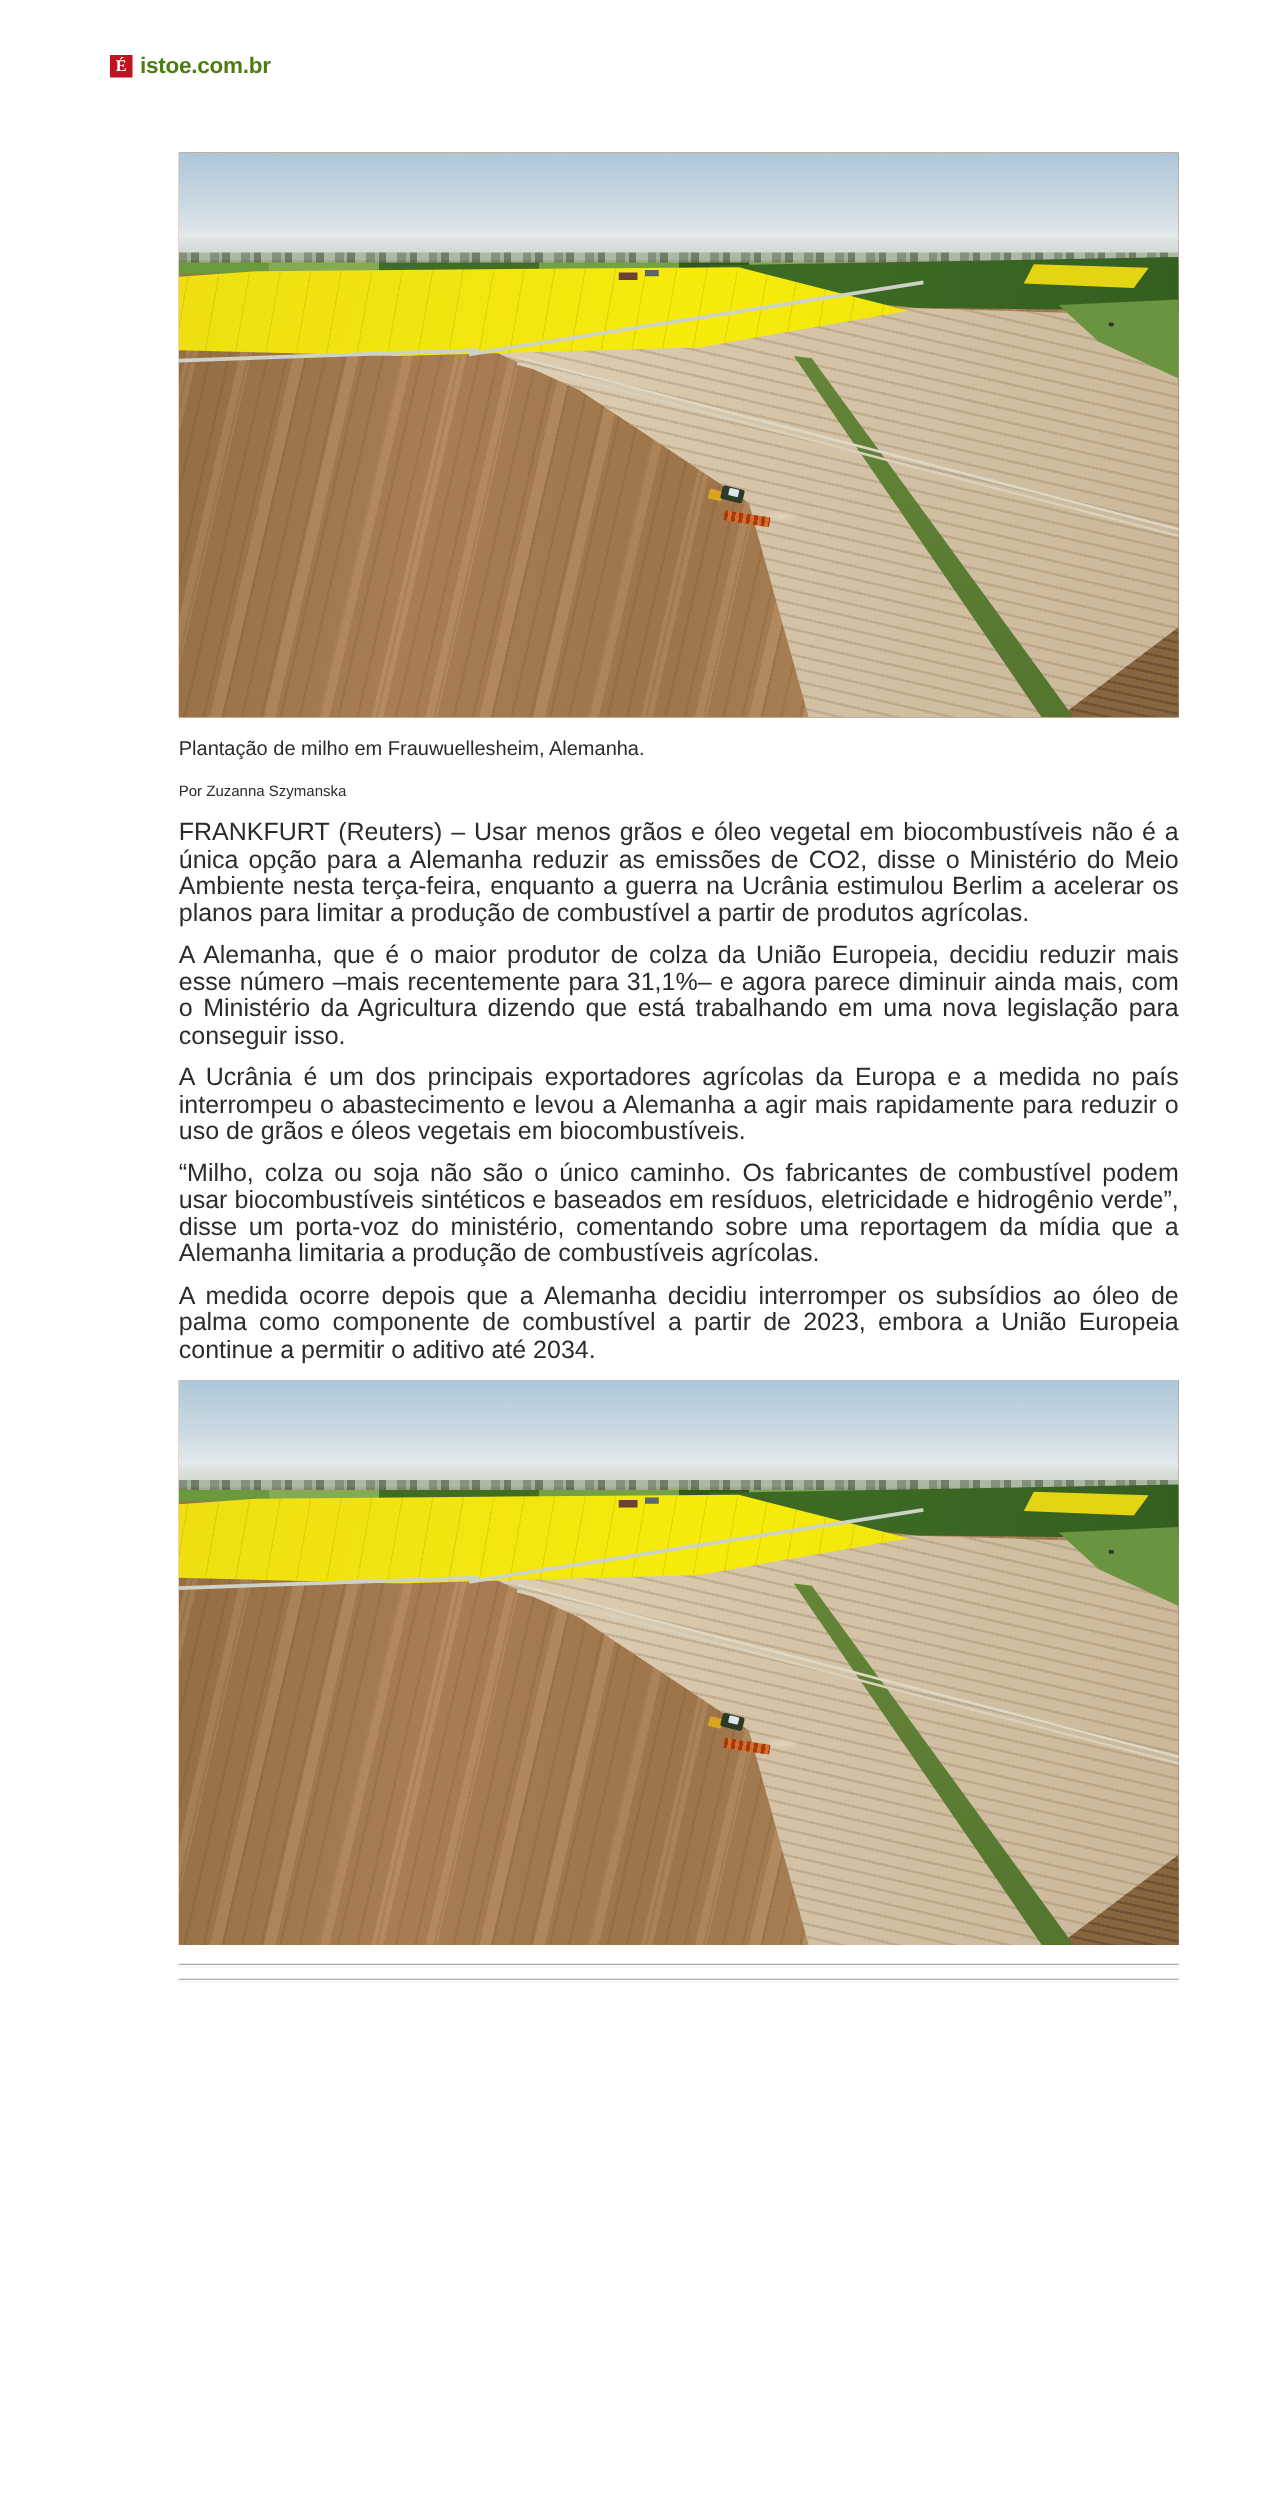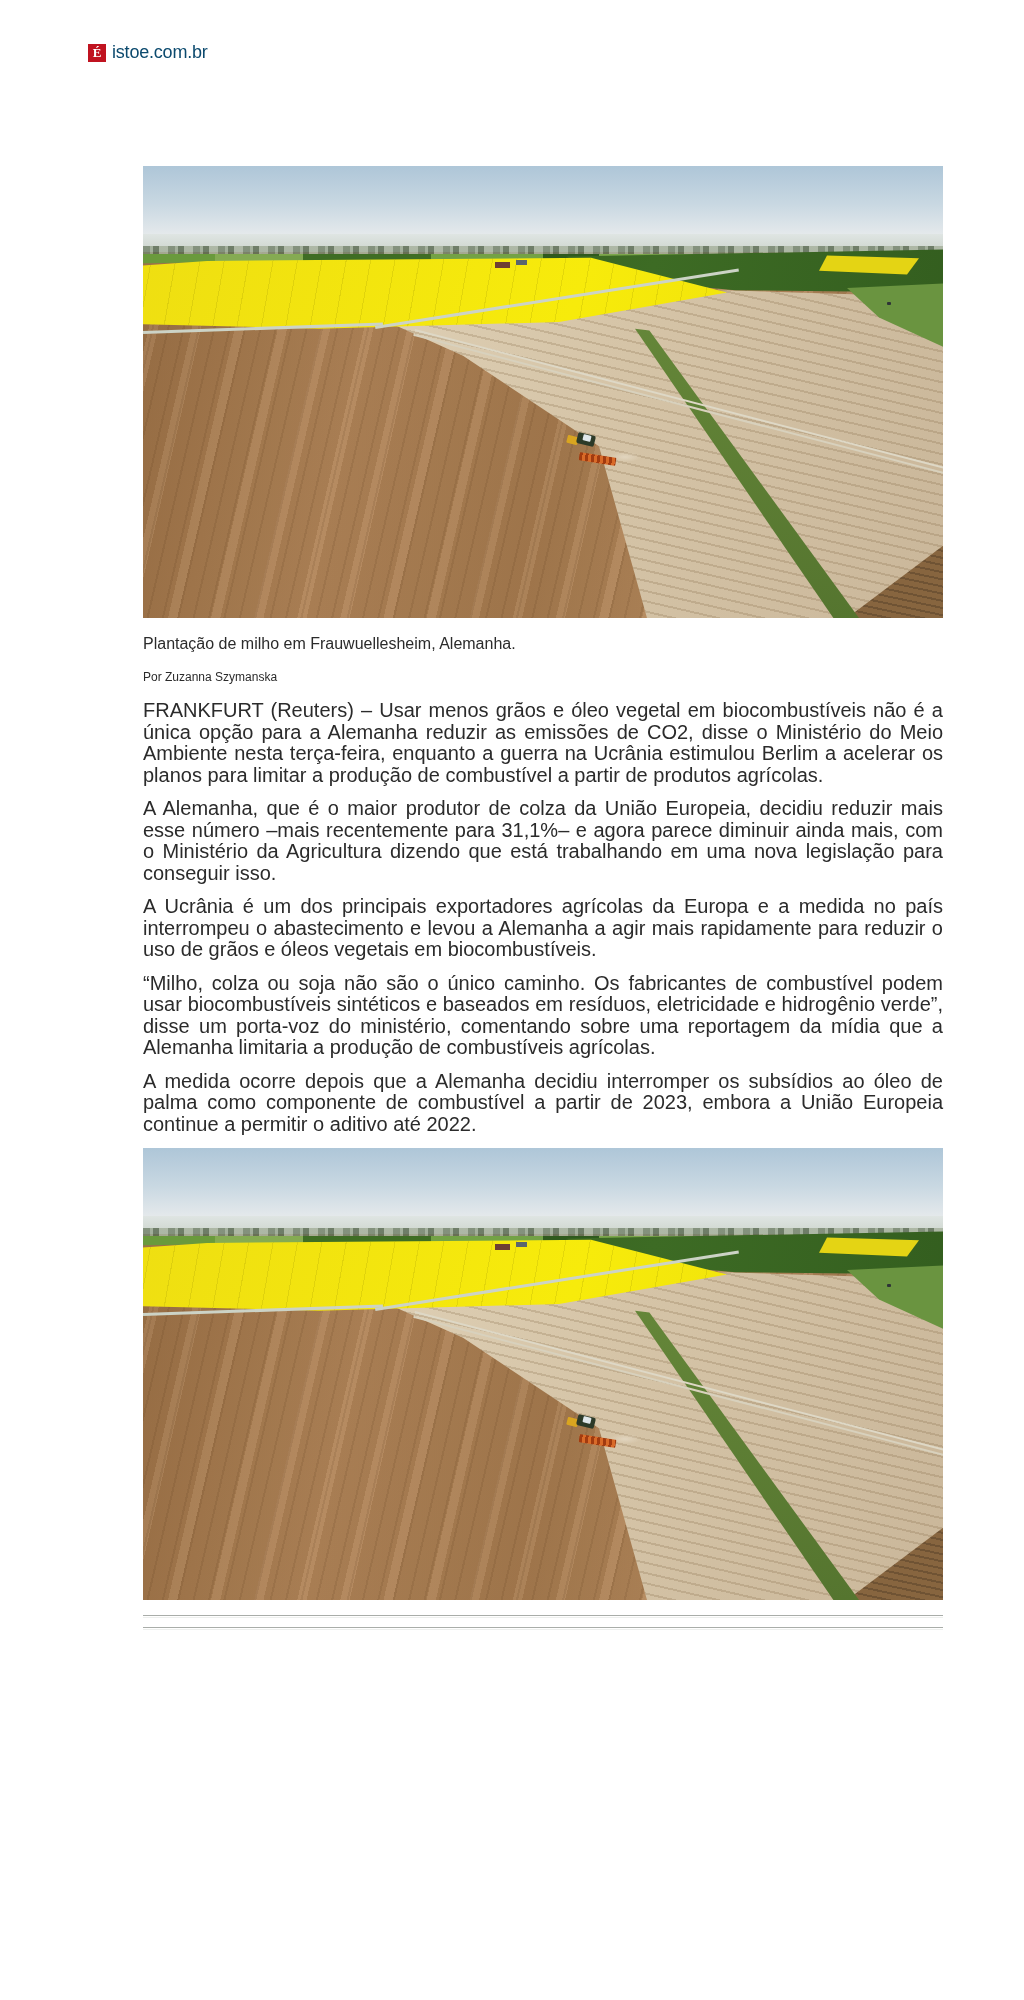--- a/index.html
+++ b/index.html
@@ -7,23 +7,23 @@
     width:1024px;height:2000px;position:relative;overflow:hidden;
     font-family:"Liberation Sans", sans-serif;color:#2b2b2b;
   }
   
   .site-header{position:absolute;left:88px;top:42px;display:flex;align-items:center;gap:6px;}
   .logo-badge{
     width:18px;height:18px;background:#c01320;color:#ffffff;
     display:flex;align-items:center;justify-content:center;
     font-family:"Liberation Serif", serif;font-weight:bold;font-size:13px;line-height:1;
   }
-  .logo-text{font-size:18px;font-weight:normal;color:#0c4a6e;letter-spacing:-0.2px;}
+  .logo-text{font-size:18px;font-weight:bold;color:#4d7c0f;letter-spacing:-0.2px;}
   
-  .content{position:absolute;left:143px;top:0;width:800px;margin-top:44px;}
+  .content{position:absolute;left:143px;top:0;width:800px;}
   .photo-slot{position:relative;width:800px;height:452px;overflow:hidden;background:#a87c50;}
   .photo-slot.first{margin-top:122px;}
   .photo-slot.second{margin-top:13px;}
   .caption{margin:15px 0 0;font-size:16px;line-height:21.5px;}
   .byline{margin:12px 0 0;font-size:12px;line-height:21.5px;}
   p.body{margin:12px 0 0;font-size:20px;line-height:21.5px;text-align:justify;}
   hr.rule{
     margin:15px 0 0;border:none;height:1px;background:#ffffff;
     border-top:1px solid #a9ada9;border-bottom:1px solid #eef0ee;
   }
@@ -133,21 +133,21 @@
 </div>
 
   <p class="caption">Plantação de milho em Frauwuellesheim, Alemanha.</p>
 
   <p class="byline">Por Zuzanna Szymanska</p>
 
   <p class="body">FRANKFURT (Reuters) – Usar menos grãos e óleo vegetal em biocombustíveis não é a única opção para a Alemanha reduzir as emissões de CO2, disse o Ministério do Meio Ambiente nesta terça-feira, enquanto a guerra na Ucrânia estimulou Berlim a acelerar os planos para limitar a produção de combustível a partir de produtos agrícolas.</p>
   <p class="body">A Alemanha, que é o maior produtor de colza da União Europeia, decidiu reduzir mais esse número –mais recentemente para 31,1%– e agora parece diminuir ainda mais, com o Ministério da Agricultura dizendo que está trabalhando em uma nova legislação para conseguir isso.</p>
   <p class="body">A Ucrânia é um dos principais exportadores agrícolas da Europa e a medida no país interrompeu o abastecimento e levou a Alemanha a agir mais rapidamente para reduzir o uso de grãos e óleos vegetais em biocombustíveis.</p>
   <p class="body">“Milho, colza ou soja não são o único caminho. Os fabricantes de combustível podem usar biocombustíveis sintéticos e baseados em resíduos, eletricidade e hidrogênio verde”, disse um porta-voz do ministério, comentando sobre uma reportagem da mídia que a Alemanha limitaria a produção de combustíveis agrícolas.</p>
-  <p class="body">A medida ocorre depois que a Alemanha decidiu interromper os subsídios ao óleo de palma como componente de combustível a partir de 2023, embora a União Europeia continue a permitir o aditivo até 2022.</p>
+  <p class="body">A medida ocorre depois que a Alemanha decidiu interromper os subsídios ao óleo de palma como componente de combustível a partir de 2023, embora a União Europeia continue a permitir o aditivo até 2034.</p>
 
   <div class="photo-slot second">
   <div class="ph ph-soil"></div>
   <div class="ph ph-stubble"></div>
   <div class="ph ph-soil-br"></div>
   <div class="ph ph-grass-line"></div>
   <div class="ph ph-track-road"></div>
   <div class="ph ph-sky"></div>
   <div class="ph ph-haze"></div>
   <div class="ph ph-treeline"></div>

